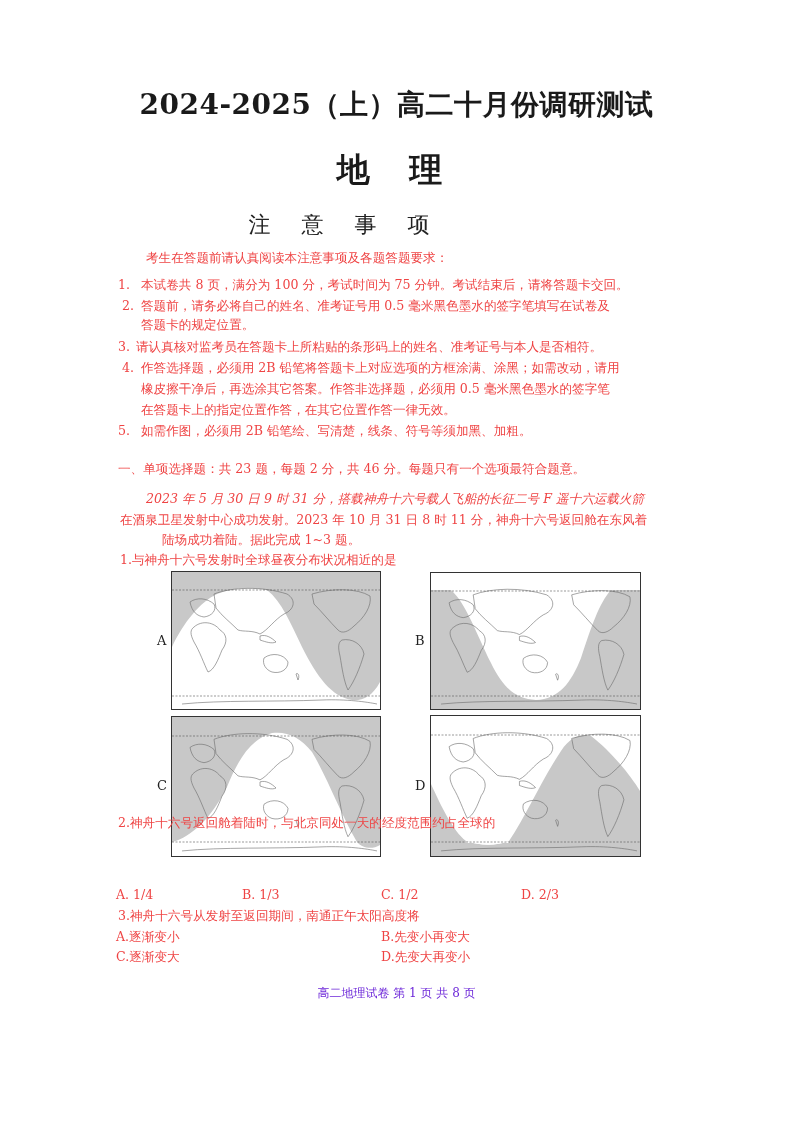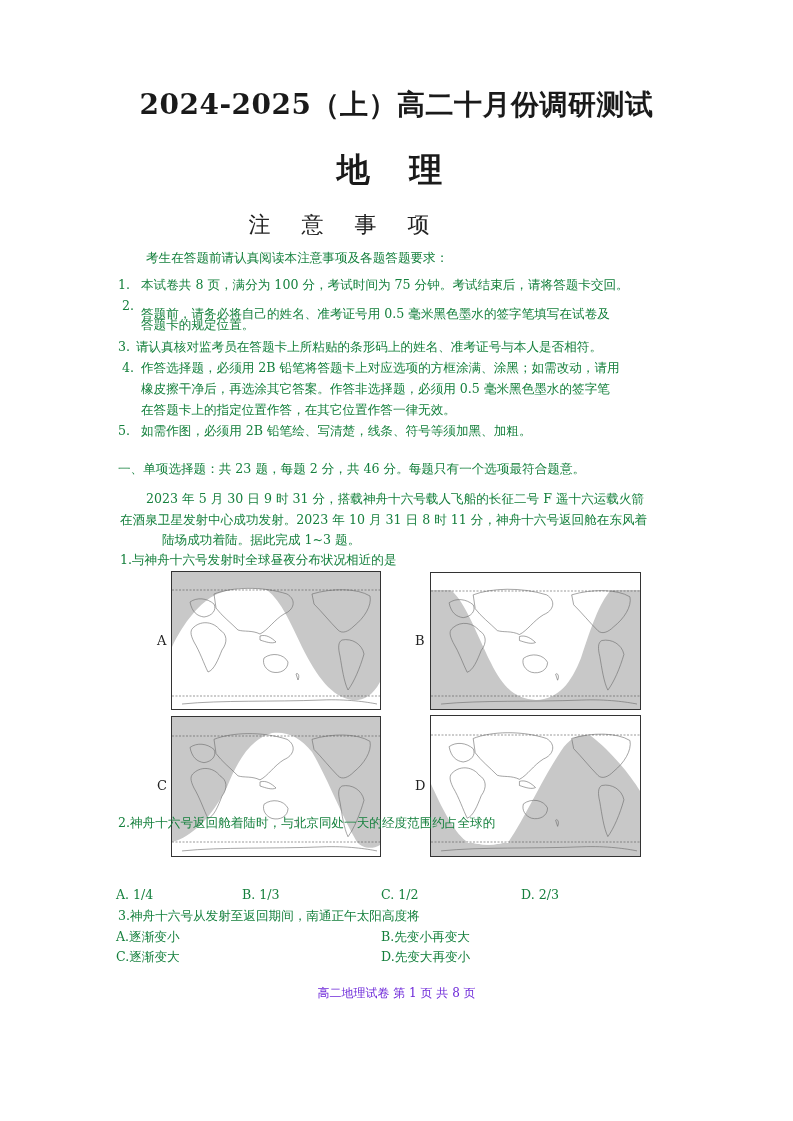--- a/index.html
+++ b/index.html
@@ -14,58 +14,58 @@
     font-size: 28px; font-weight: bold; letter-spacing: 0.5px;
   }
   .subject {
     left: 0; width: 793px; top: 148px; text-align: center;
     font-size: 33px; font-weight: bold; letter-spacing: 14px;
   }
   .notice-head {
     left: 0; width: 690px; top: 210px; text-align: center;
     font-size: 22px; letter-spacing: 12px; color: #222;
   }
-  .txt { font-size: 12.6px; line-height: 17px; color: #15803d; }
+  .txt { font-size: 12.6px; line-height: 17px; color: #ef4444; }
   .map-box {
     position: absolute; border: 1px solid #333; background: #fff; overflow: hidden;
   }
   .map-box svg { display: block; width: 100%; height: 100%; }
   .map-label { position: absolute; font-size: 13px; color: #222; }
   .footer { left: 0; width: 793px; top: 985px; text-align: center; font-size: 12px; color: #6d28d9; }
 </style>
 </head>
 <body>
 
 <div class="abs title">2024-2025（上）高二十月份调研测试</div>
 <div class="abs subject">地 理</div>
 <div class="abs notice-head">注 意 事 项</div>
 
 <div class="abs txt" style="left:146px; top:249px;">考生在答题前请认真阅读本注意事项及各题答题要求：</div>
 
 <div class="abs txt" style="left:118px; top:276px;">1.</div>
 <div class="abs txt" style="left:141px; top:276px;">本试卷共 8 页，满分为 100 分，考试时间为 75 分钟。考试结束后，请将答题卡交回。</div>
 
 <div class="abs txt" style="left:122px; top:297px;">2.</div>
-<div class="abs txt" style="left:141px; top:297px;margin-top:8px;">答题前，请务必将自己的姓名、准考证号用 0.5 毫米黑色墨水的签字笔填写在试卷及</div>
+<div class="abs txt" style="left:141px; top:297px;">答题前，请务必将自己的姓名、准考证号用 0.5 毫米黑色墨水的签字笔填写在试卷及</div>
 <div class="abs txt" style="left:141px; top:316px;">答题卡的规定位置。</div>
 
 <div class="abs txt" style="left:118px; top:338px;">3.</div>
 <div class="abs txt" style="left:136px; top:338px;">请认真核对监考员在答题卡上所粘贴的条形码上的姓名、准考证号与本人是否相符。</div>
 
 <div class="abs txt" style="left:122px; top:359px;">4.</div>
 <div class="abs txt" style="left:141px; top:359px;">作答选择题，必须用 2B 铅笔将答题卡上对应选项的方框涂满、涂黑；如需改动，请用</div>
 <div class="abs txt" style="left:141px; top:380px;">橡皮擦干净后，再选涂其它答案。作答非选择题，必须用 0.5 毫米黑色墨水的签字笔</div>
 <div class="abs txt" style="left:141px; top:401px;">在答题卡上的指定位置作答，在其它位置作答一律无效。</div>
 
 <div class="abs txt" style="left:118px; top:422px;">5.</div>
 <div class="abs txt" style="left:141px; top:422px;">如需作图，必须用 2B 铅笔绘、写清楚，线条、符号等须加黑、加粗。</div>
 
 <div class="abs txt" style="left:118px; top:460px;">一、单项选择题：共 23 题，每题 2 分，共 46 分。每题只有一个选项最符合题意。</div>
 
-<div class="abs txt" style="left:146px; top:490px;">2023 年 5 月 30 日 9 时 31 分，搭载神舟十六号载人飞船的长征二号 F 遥十六运载火箭</div>
+<div class="abs txt" style="left:146px; top:490px;font-style:italic;">2023 年 5 月 30 日 9 时 31 分，搭载神舟十六号载人飞船的长征二号 F 遥十六运载火箭</div>
 <div class="abs txt" style="left:120px; top:511px;">在酒泉卫星发射中心成功发射。2023 年 10 月 31 日 8 时 11 分，神舟十六号返回舱在东风着</div>
 <div class="abs txt" style="left:118px; top:531px;margin-left:44px;">陆场成功着陆。据此完成 1~3 题。</div>
 
 <div class="abs txt" style="left:120px; top:551px;">1.与神舟十六号发射时全球昼夜分布状况相近的是</div>
 
 <div class="map-label" style="left:157px; top:633px;">A</div>
 <div class="map-label" style="left:415px; top:633px;">B</div>
 <div class="map-label" style="left:157px; top:778px;">C</div>
 <div class="map-label" style="left:415px; top:778px;">D</div>
 

